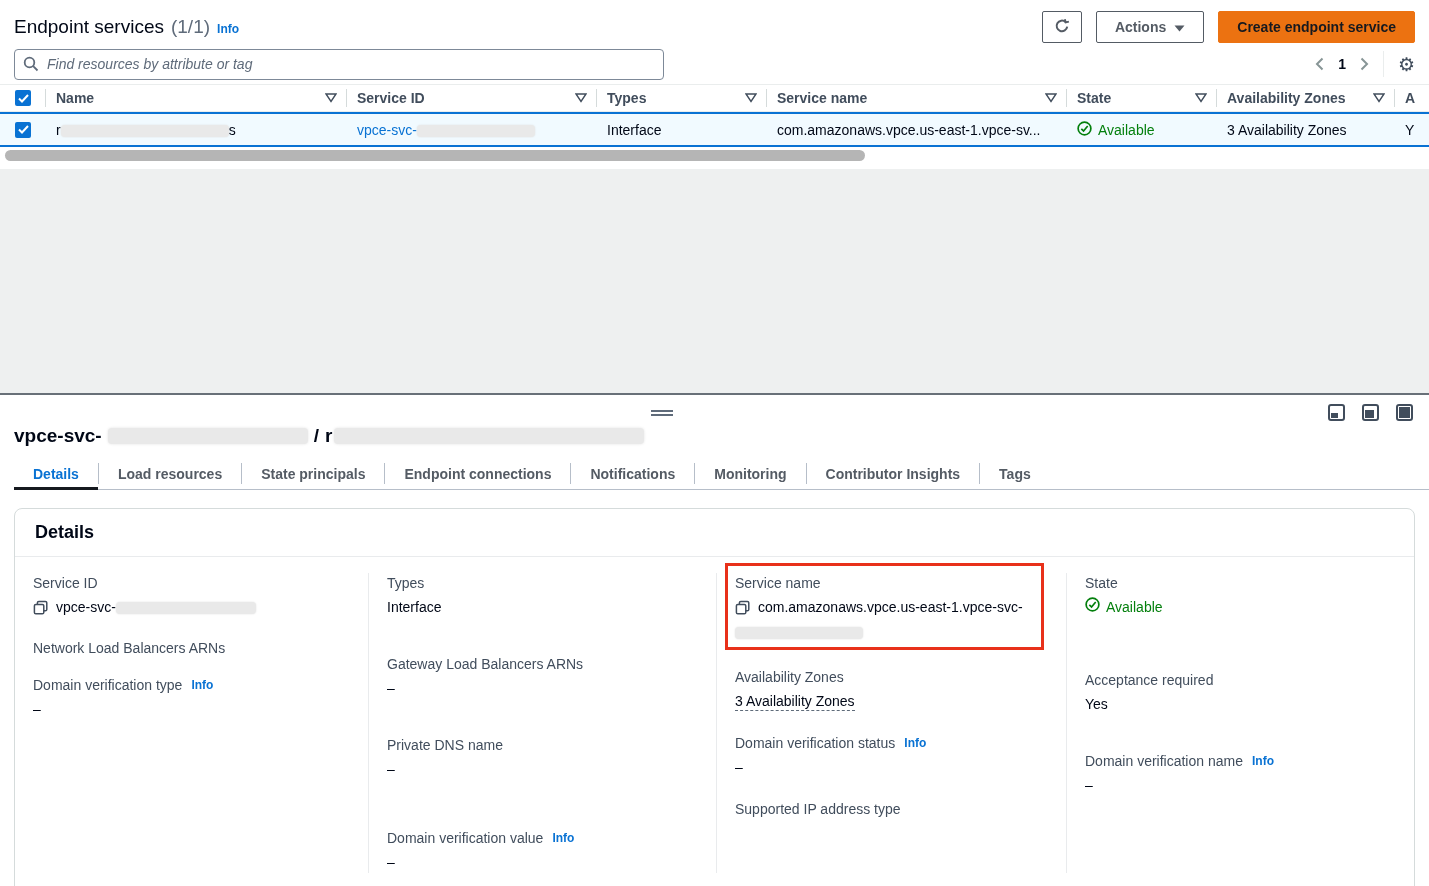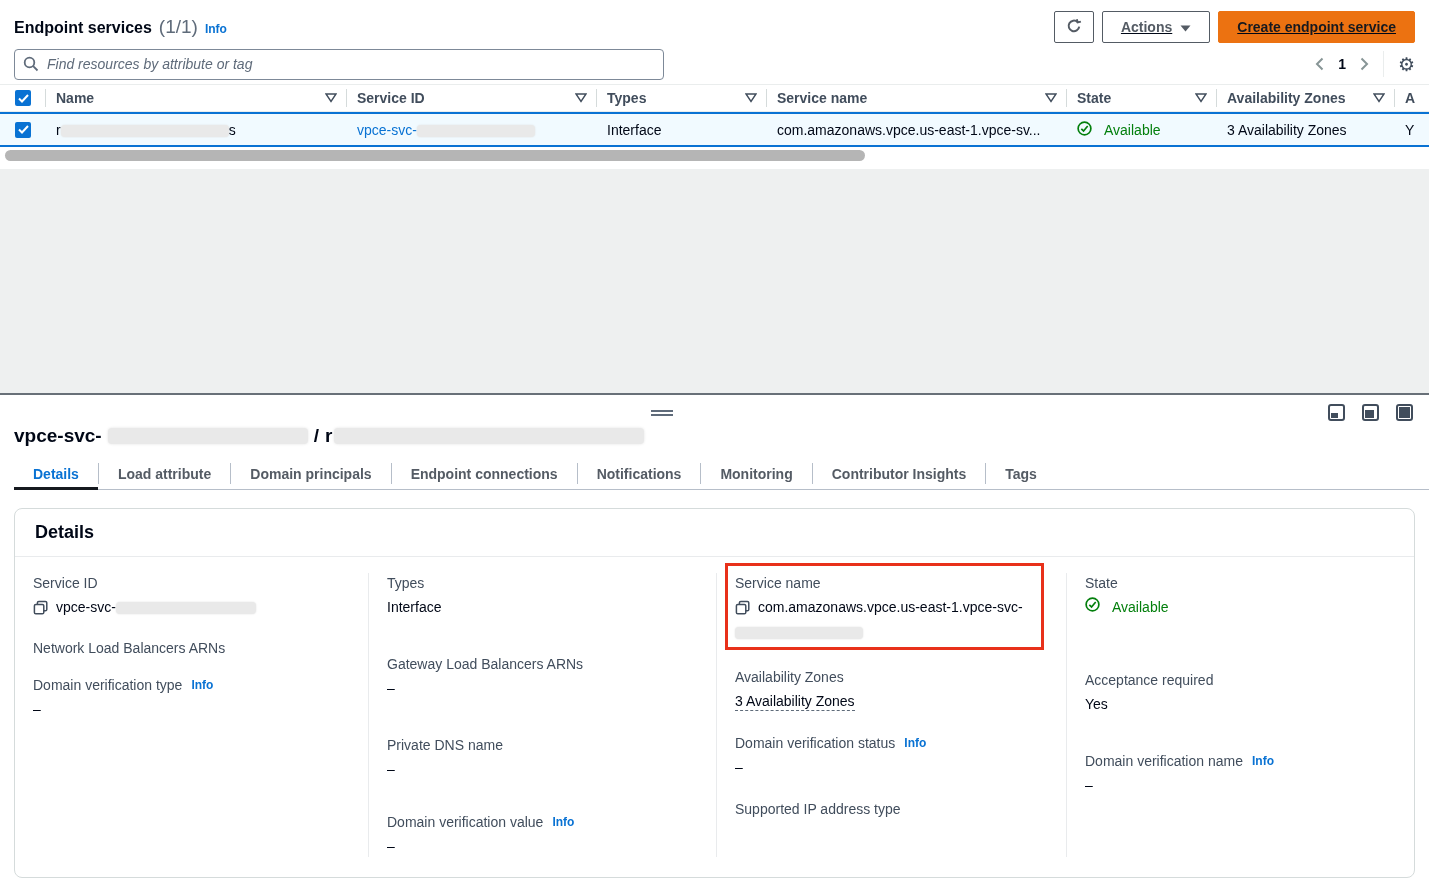--- a/index.html
+++ b/index.html
@@ -4,24 +4,24 @@
 <style>
   * { margin:0; padding:0; box-sizing:border-box; }
   html,body { background:#fff; }
   body { font-family:"Liberation Sans", sans-serif; color:#000716; }
   .page { position:relative; width:1429px; height:886px; overflow:hidden; background:#fff; }
 
   
   .topbar { padding:10px 14px 0 14px; }
   .topbar-row1 { display:flex; justify-content:space-between; align-items:center; height:34px; }
   .title-group { display:flex; align-items:baseline; gap:7px; }
-  .page-title { font-size:16px; font-weight:bold; color:#000716; }
+  .page-title { font-size:19px; font-weight:normal; color:#000716; }
   .title-count { font-size:19px; font-weight:normal; color:#5f6b7a; }
   .info-link { color:#0972d3; font-size:12px; font-weight:bold; text-decoration:none; cursor:pointer; }
-  .actions-group { display:flex; gap:8px; align-items:center;text-decoration:underline; }
+  .actions-group { display:flex; gap:14px; align-items:center; }
   .btn { height:32px; border:1px solid #545b64; border-radius:2px; background:#fff; color:#545b64;
          font-weight:bold; font-size:14px; display:inline-flex; align-items:center; gap:8px;
          padding:0 18px; cursor:pointer; font-family:inherit; }
   .btn-icon { padding:0 11px; }
   .btn-primary { background:#ec7211; border-color:#ec7211; color:#16191f; }
 
   .topbar-row2 { margin-top:4px; display:flex; justify-content:space-between; align-items:center; height:32px; }
   .search-wrap { position:relative; width:650px; }
   .search-input { width:100%; height:31px; border:1px solid #7d8998; border-radius:4px; padding:0 10px 0 32px;
                   font-size:14px; font-family:inherit; color:#14532d; background:#fff; }
@@ -47,21 +47,21 @@
   .w-state { width:150px; min-width:150px; } .w-az { width:178px; min-width:178px; }
   .w-last { flex:1; white-space:nowrap; overflow:hidden; }
   .filter-icon { cursor:pointer; display:flex; align-items:center; margin-left:6px; }
 
   .trow { display:flex; height:35px; align-items:center; background:#f1faff; border-top:2px solid #0972d3;
           border-bottom:2px solid #0972d3; font-size:14px; color:#000716; overflow:hidden; }
   .td { padding:0 10px; white-space:nowrap; overflow:hidden; }
   .link { color:#0972d3; cursor:pointer; }
   .link-underline { border-bottom:1px solid #0972d3; padding-bottom:1px; }
   .dashed { border-bottom:1px dashed #5f6b7a; padding-bottom:1px; cursor:pointer; }
-  .state-val { color:#037f0c; display:inline-flex; align-items:center; gap:12px; }
+  .state-val { color:#037f0c; display:inline-flex; align-items:center; gap:6px; }
 
   .redact { display:inline-block; background:#e9e9e9; border-radius:4px; height:12px; vertical-align:middle;
             box-shadow:0 0 2px #e0e0e0; }
   .redact-lg { height:16px; }
 
   .hscroll { margin:3px 0 0 0; height:11px; position:relative; }
   .hscroll-thumb { position:absolute; left:5px; top:0; width:860px; height:11px; background:#b5b5b5; border-radius:6px; cursor:pointer; }
 
   .spacer { margin-top:8px; height:224px; background:#eef0f0; }
 
@@ -286,23 +286,23 @@
       <span>vpce-svc-</span>
         <span class="redact redact-lg" style="width:200px"></span>
       <span>/</span>
       <span>r</span>
         <span class="redact redact-lg" style="width:310px; margin-left:-4px"></span>
     </div>
 
     <div class="tabs">
       <span class="tab tab-active">Details</span>
       <span class="tab-sep"></span>
-      <span class="tab">Load attribute</span>
-      <span class="tab-sep"></span>
-      <span class="tab">Domain principals</span>
+      <span class="tab">Load resources</span>
+      <span class="tab-sep"></span>
+      <span class="tab">State principals</span>
       <span class="tab-sep"></span>
       <span class="tab">Endpoint connections</span>
       <span class="tab-sep"></span>
       <span class="tab">Notifications</span>
       <span class="tab-sep"></span>
       <span class="tab">Monitoring</span>
       <span class="tab-sep"></span>
       <span class="tab">Contributor Insights</span>
       <span class="tab-sep"></span>
       <span class="tab">Tags</span>
@@ -345,21 +345,21 @@
             <div class="field-value">Interface</div>
           </div>
           <div class="field" style="margin-top:36px">
             <div class="field-label">Gateway Load Balancers ARNs</div>
             <div class="field-value">–</div>
           </div>
           <div class="field" style="margin-top:36px">
             <div class="field-label">Private DNS name</div>
             <div class="field-value">–</div>
           </div>
-          <div class="field" style="margin-top:32px">
+          <div class="field" style="margin-top:48px">
             <div class="field-label">
               <span>Domain verification value</span>
               <span class="info-link">Info</span>
             </div>
             <div class="field-value">–</div>
           </div>
         </div>
 
         <div class="col col3">
           <div class="field hl-wrap">

